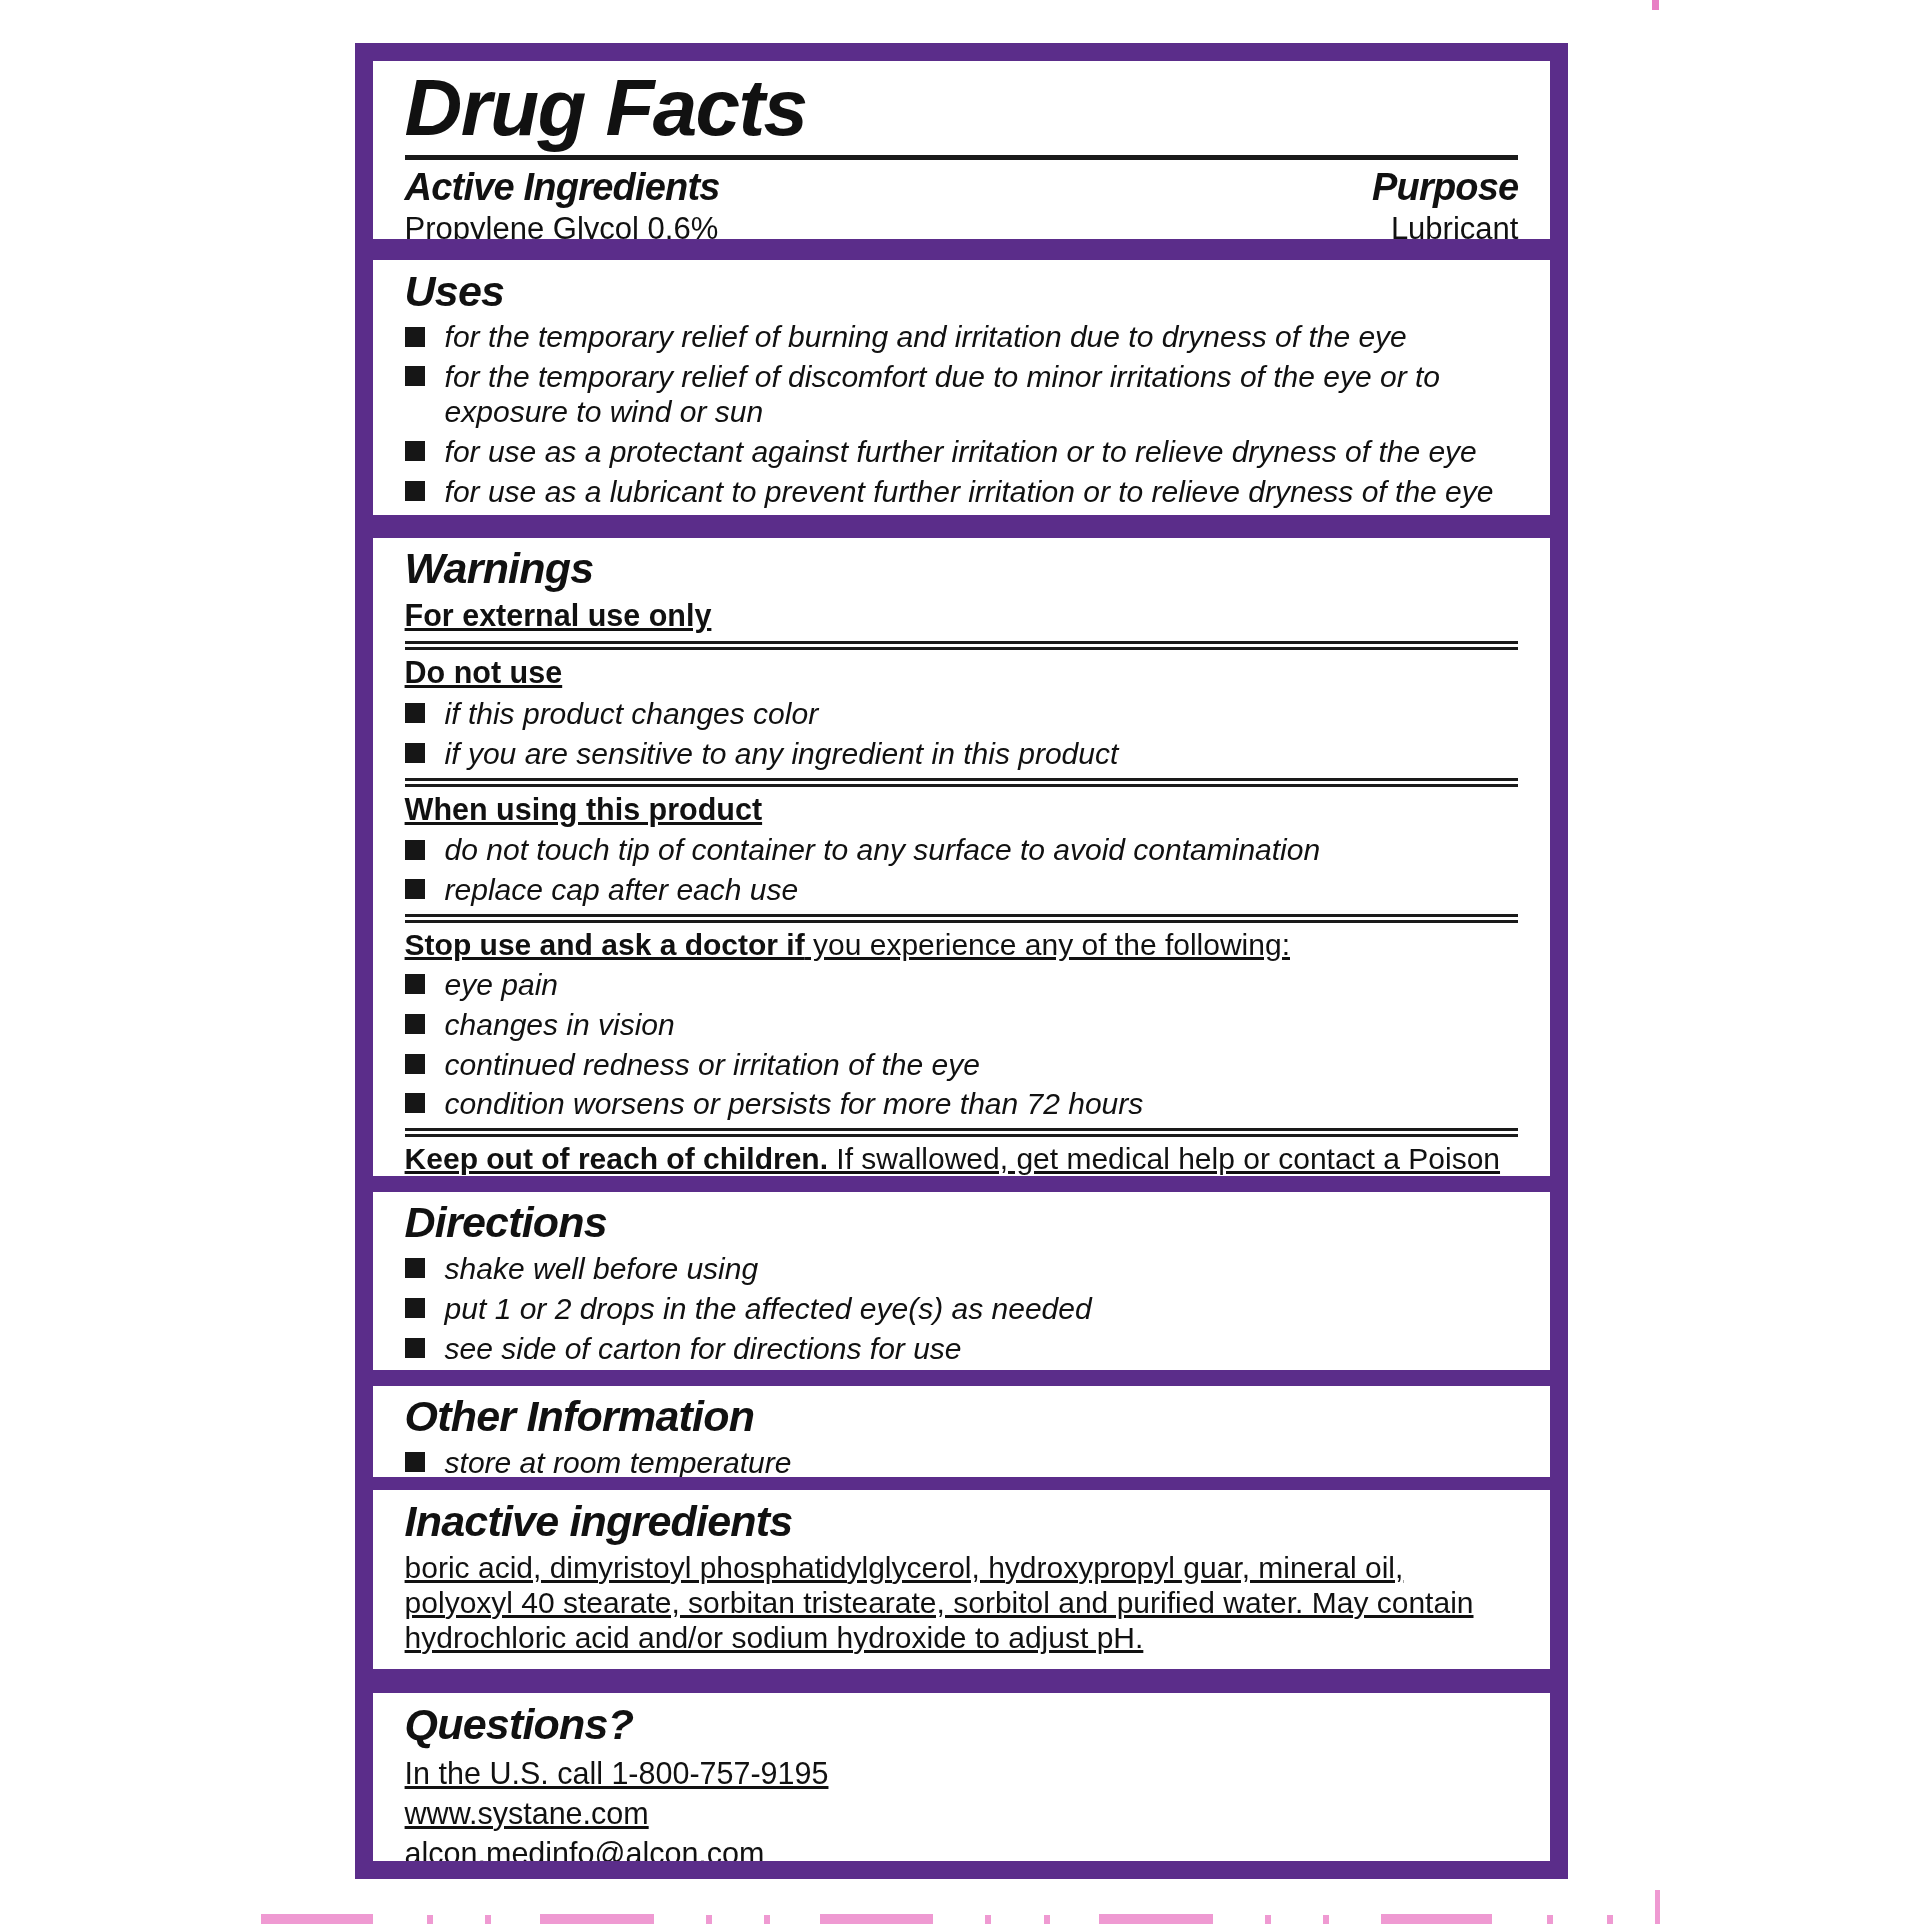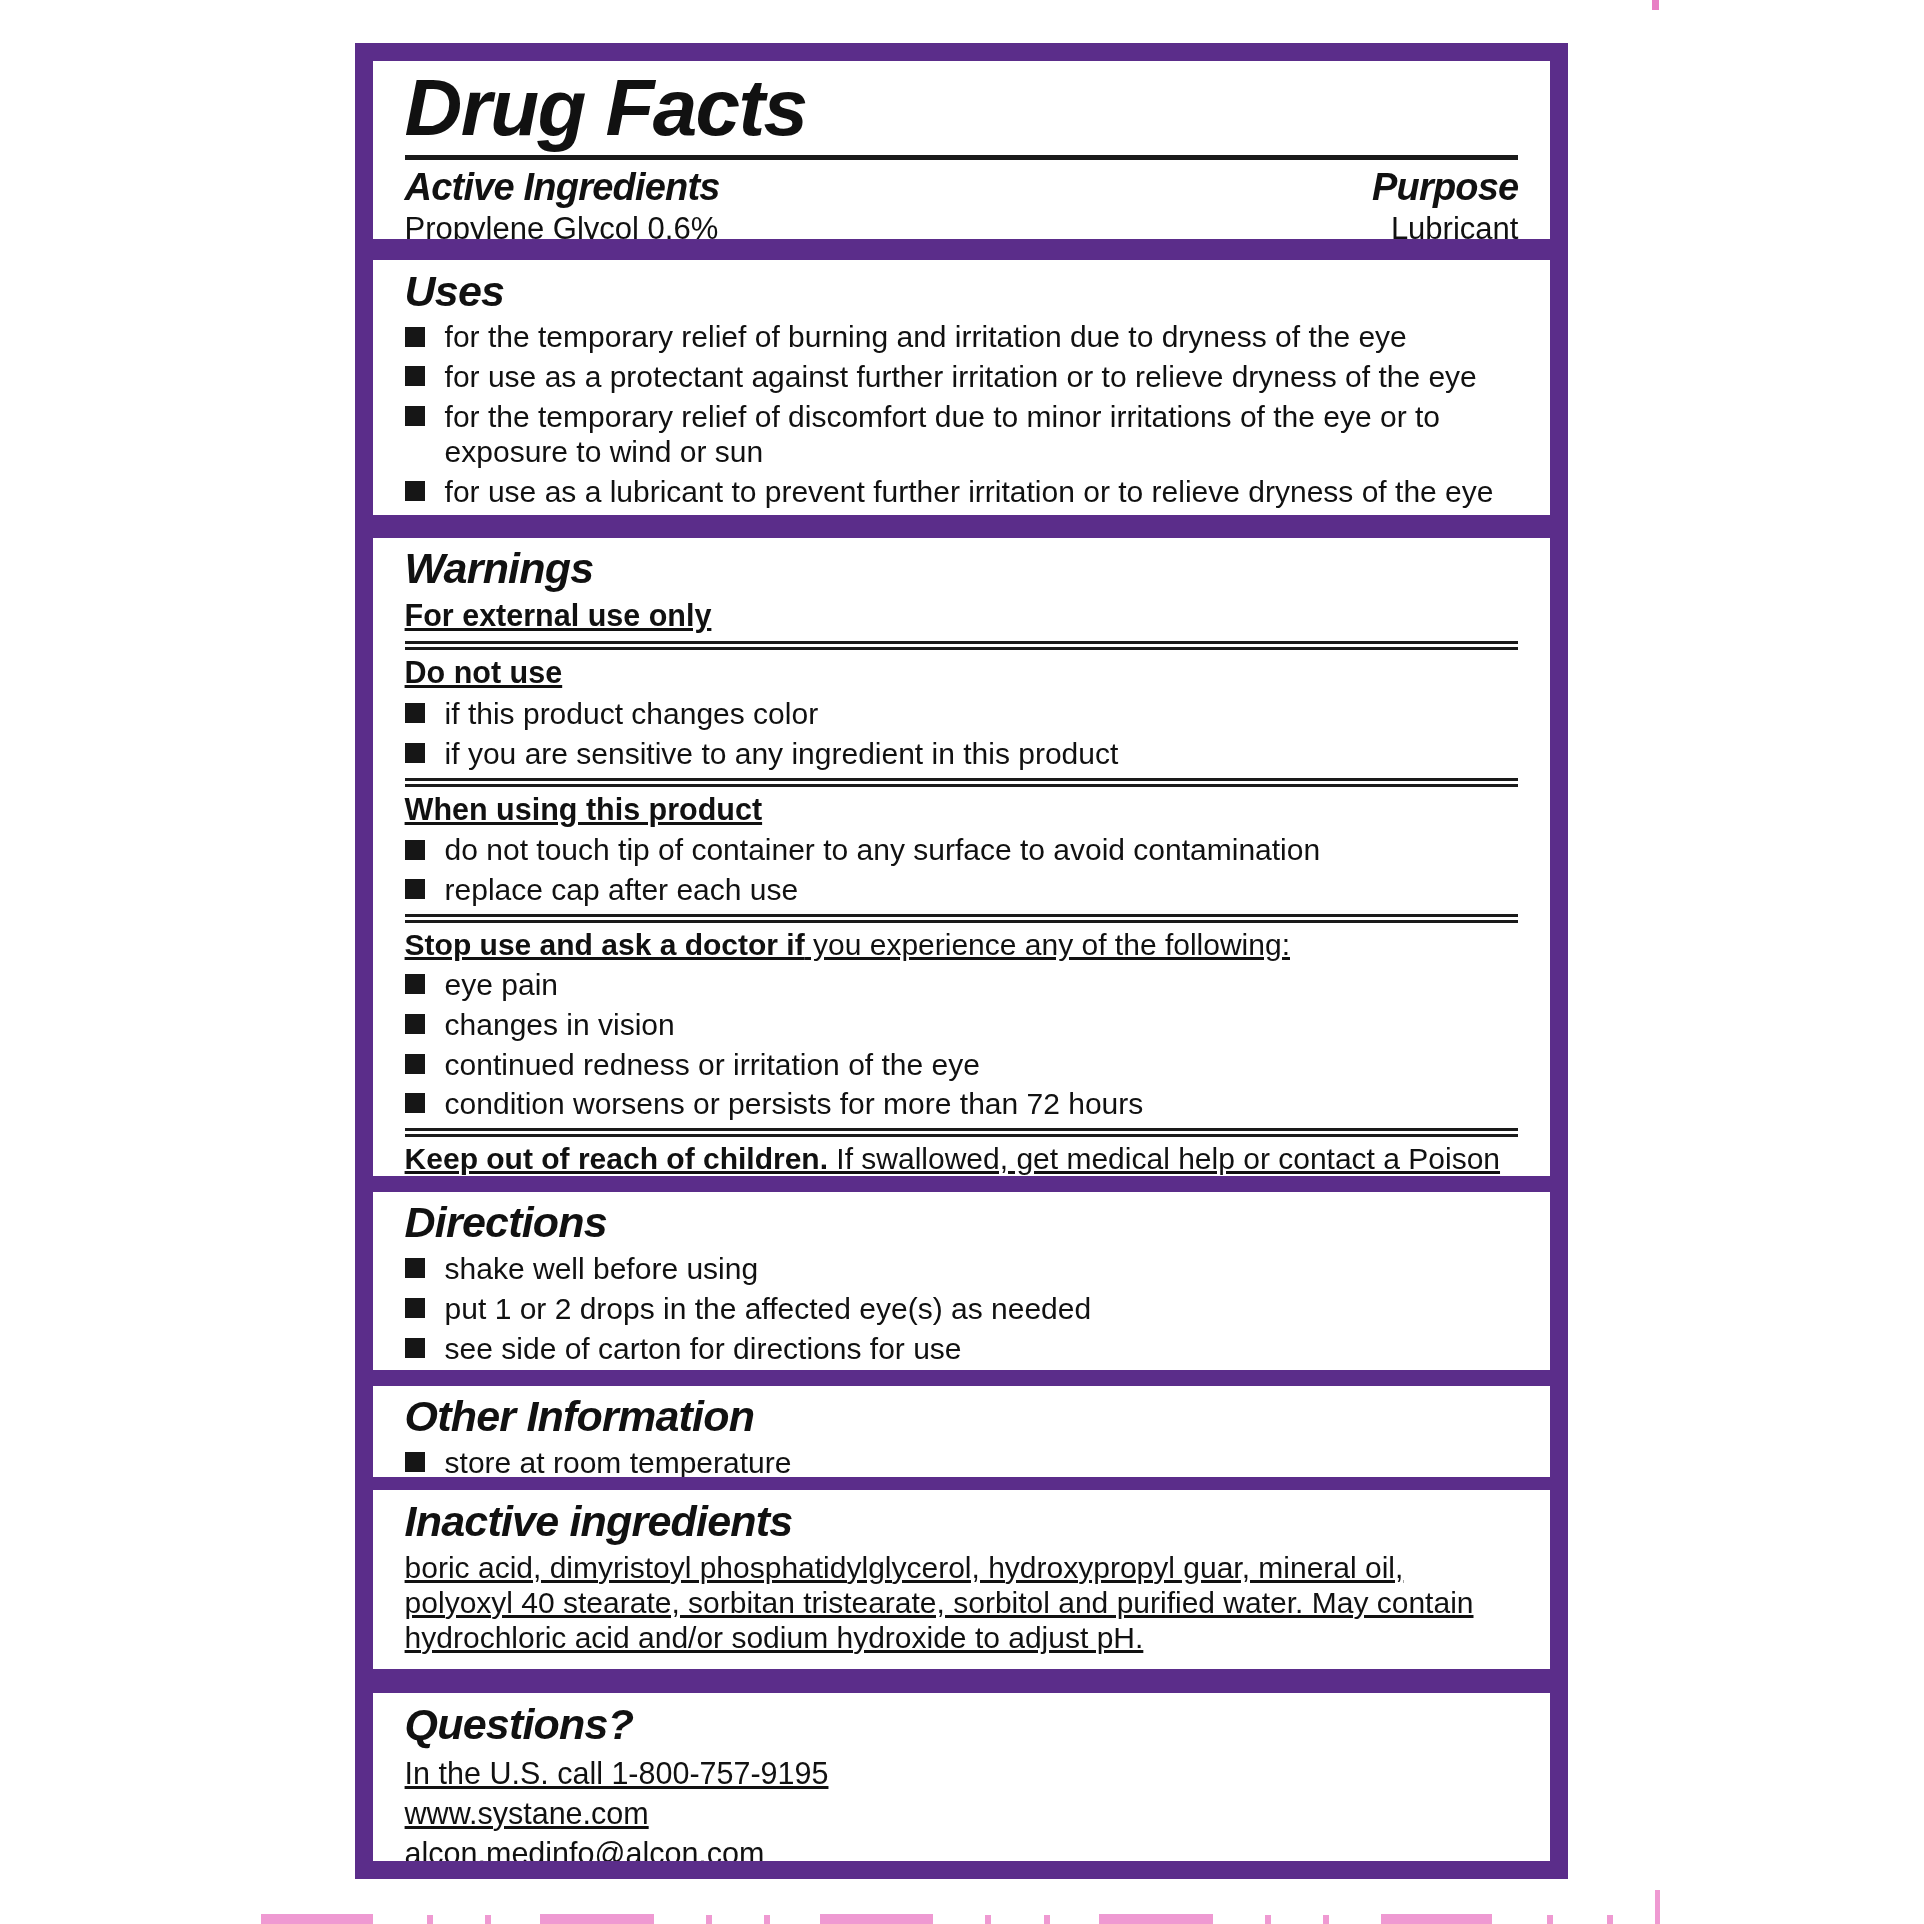--- a/index.html
+++ b/index.html
@@ -60,21 +60,21 @@
     display: flex; justify-content: space-between; align-items: center;
     font-style: italic; font-weight: bold; font-size: 38px; line-height: 45px;
     letter-spacing: -0.8px;
   }
   .leader-row { display: flex; align-items: flex-end; font-size: 31px; line-height: 37px; }
   .leader {
     flex: 1 1 auto; align-self: flex-end;
     border-bottom: 4px dotted #222; height: 27px; margin: 0 4.8px;
   }
 
-  ul { list-style: none; margin: 3.2px 0 0 0; padding: 0; }
+  ul { list-style: none; margin: 3.2px 0 0 0; padding: 0; font-style: italic; }
   li { position: relative; padding-left: 40px; margin-top: 4.8px; }
   .sq {
     position: absolute; left: 0; top: 7.2px;
     width: 20px; height: 20px; background: #161616;
   }
   .b { font-weight: bold; }
   .keep-out { margin-top: 3.2px; }
   .q-line { font-size: 30.5px; line-height: 40px; }
 
   
@@ -102,22 +102,22 @@
         <span>Propylene Glycol 0.6%</span>
         <span class="leader"></span>
         <span>Lubricant</span>
       </div>
     </section>
 
     <section class="panel p-uses">
       <h2>Uses</h2>
       <ul>
         <li><span class="sq"></span><span>for the temporary relief of burning and irritation due to dryness of the eye</span></li>
+        <li><span class="sq"></span><span>for the temporary relief of discomfort due to minor irritations of the eye or to exposure to wind or sun</span></li>
         <li><span class="sq"></span><span>for use as a protectant against further irritation or to relieve dryness of the eye</span></li>
-        <li><span class="sq"></span><span>for the temporary relief of discomfort due to minor irritations of the eye or to exposure to wind or sun</span></li>
         <li><span class="sq"></span><span>for use as a lubricant to prevent further irritation or to relieve dryness of the eye</span></li>
       </ul>
     </section>
 
     <section class="panel p-warnings">
       <h2>Warnings</h2>
       <p class="subhead">For external use only</p>
       <div class="rule-double"></div>
 
       <p class="subhead">Do not use</p>

